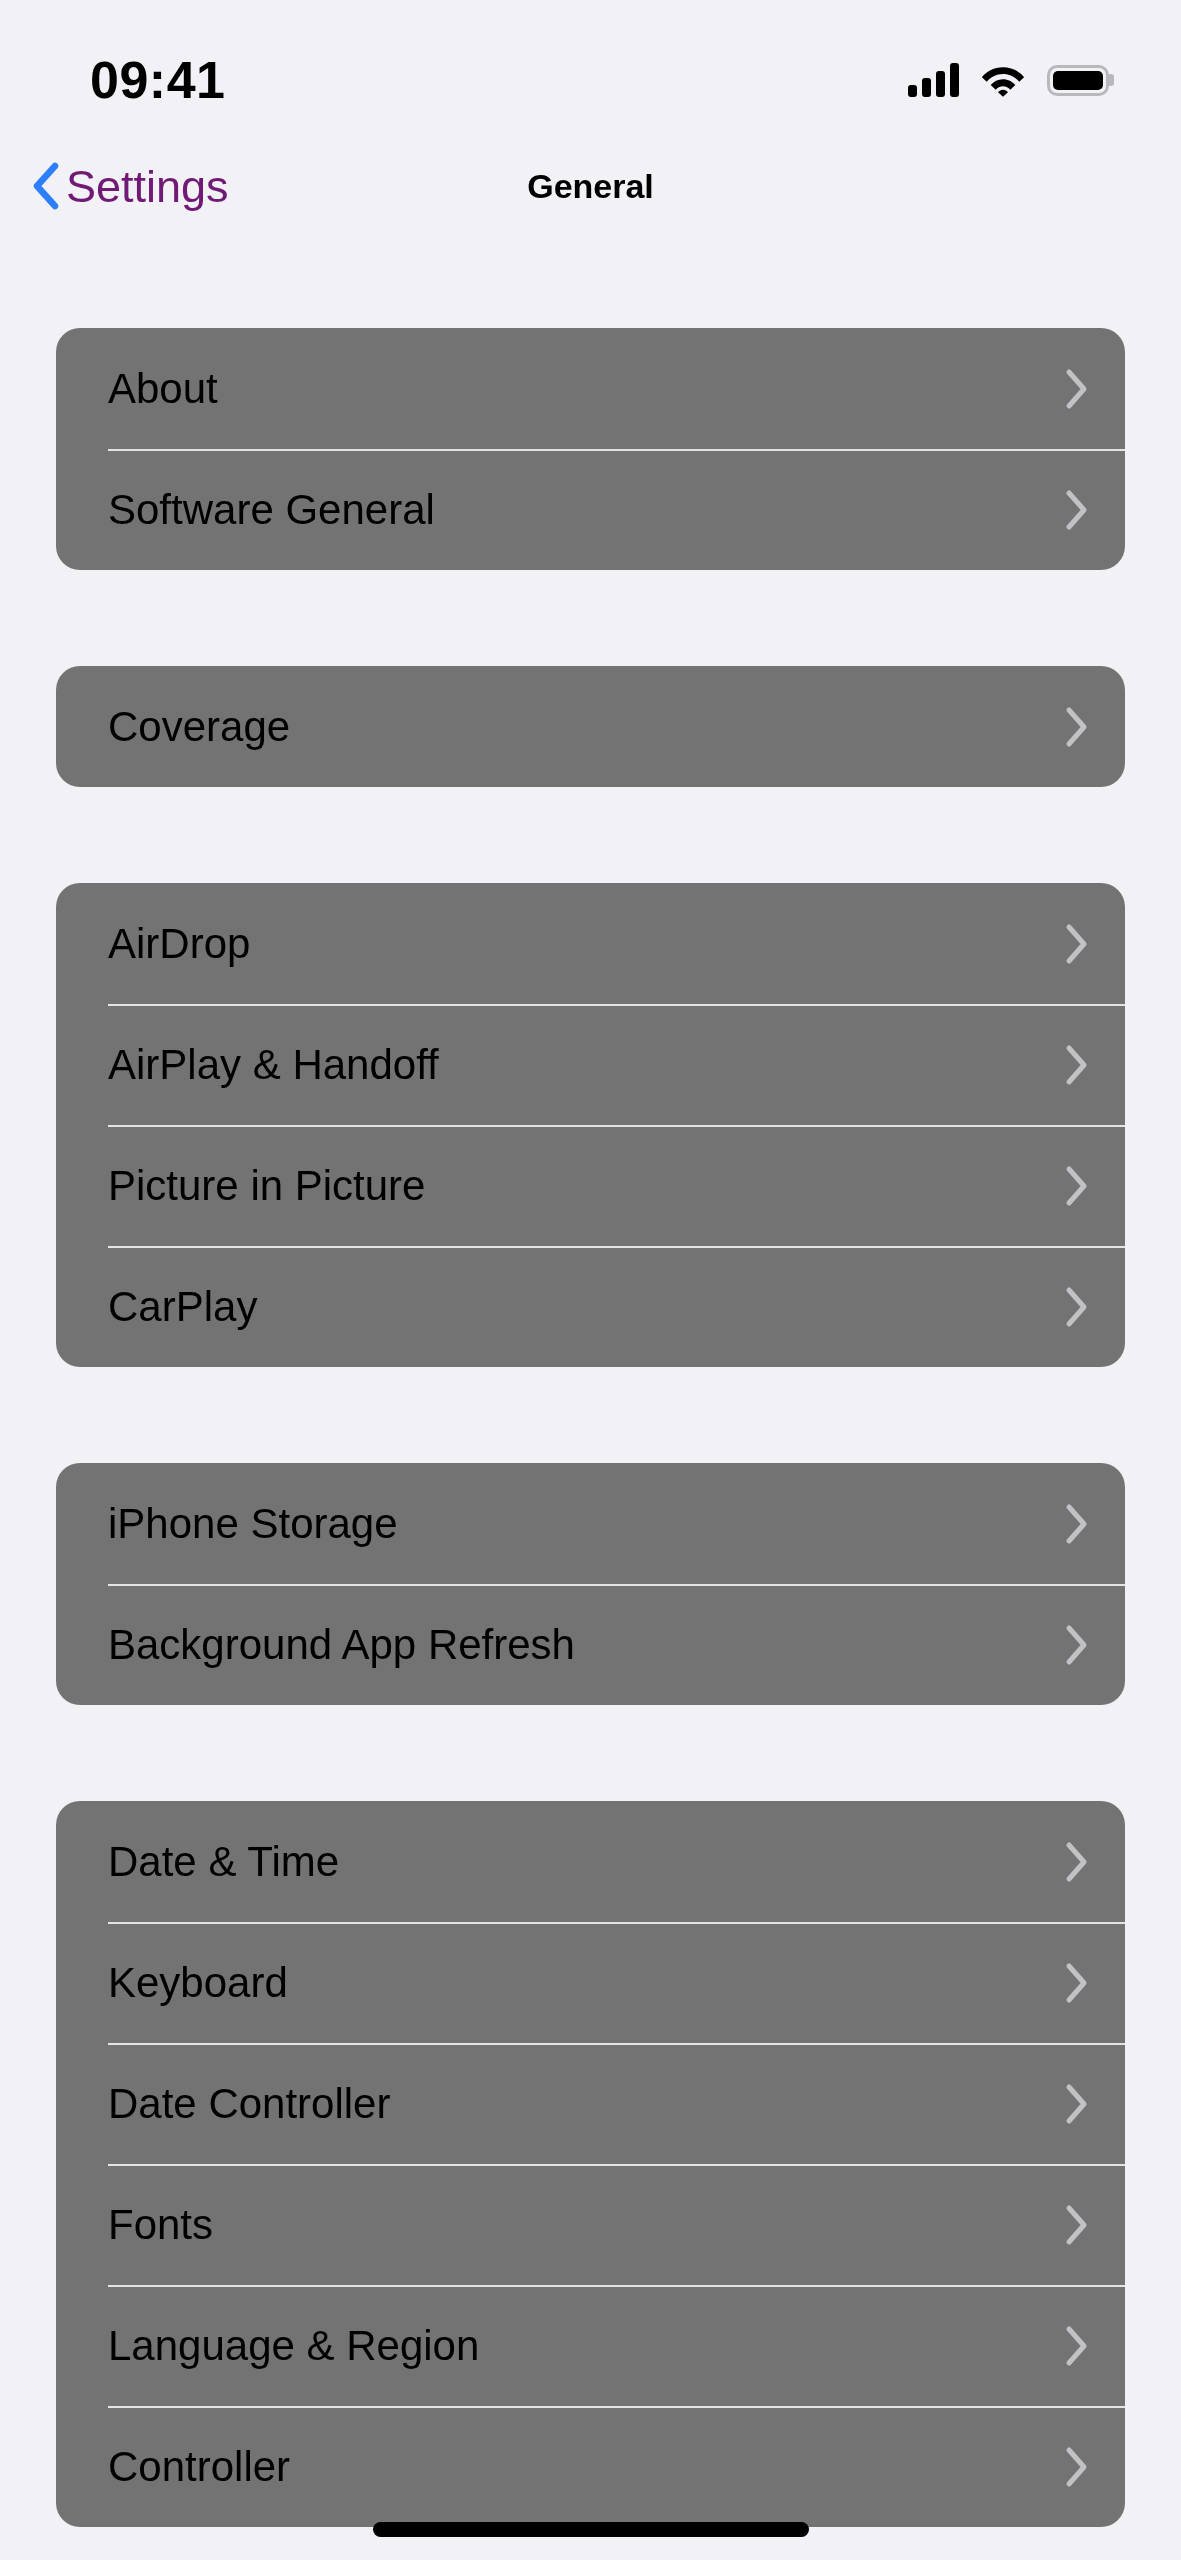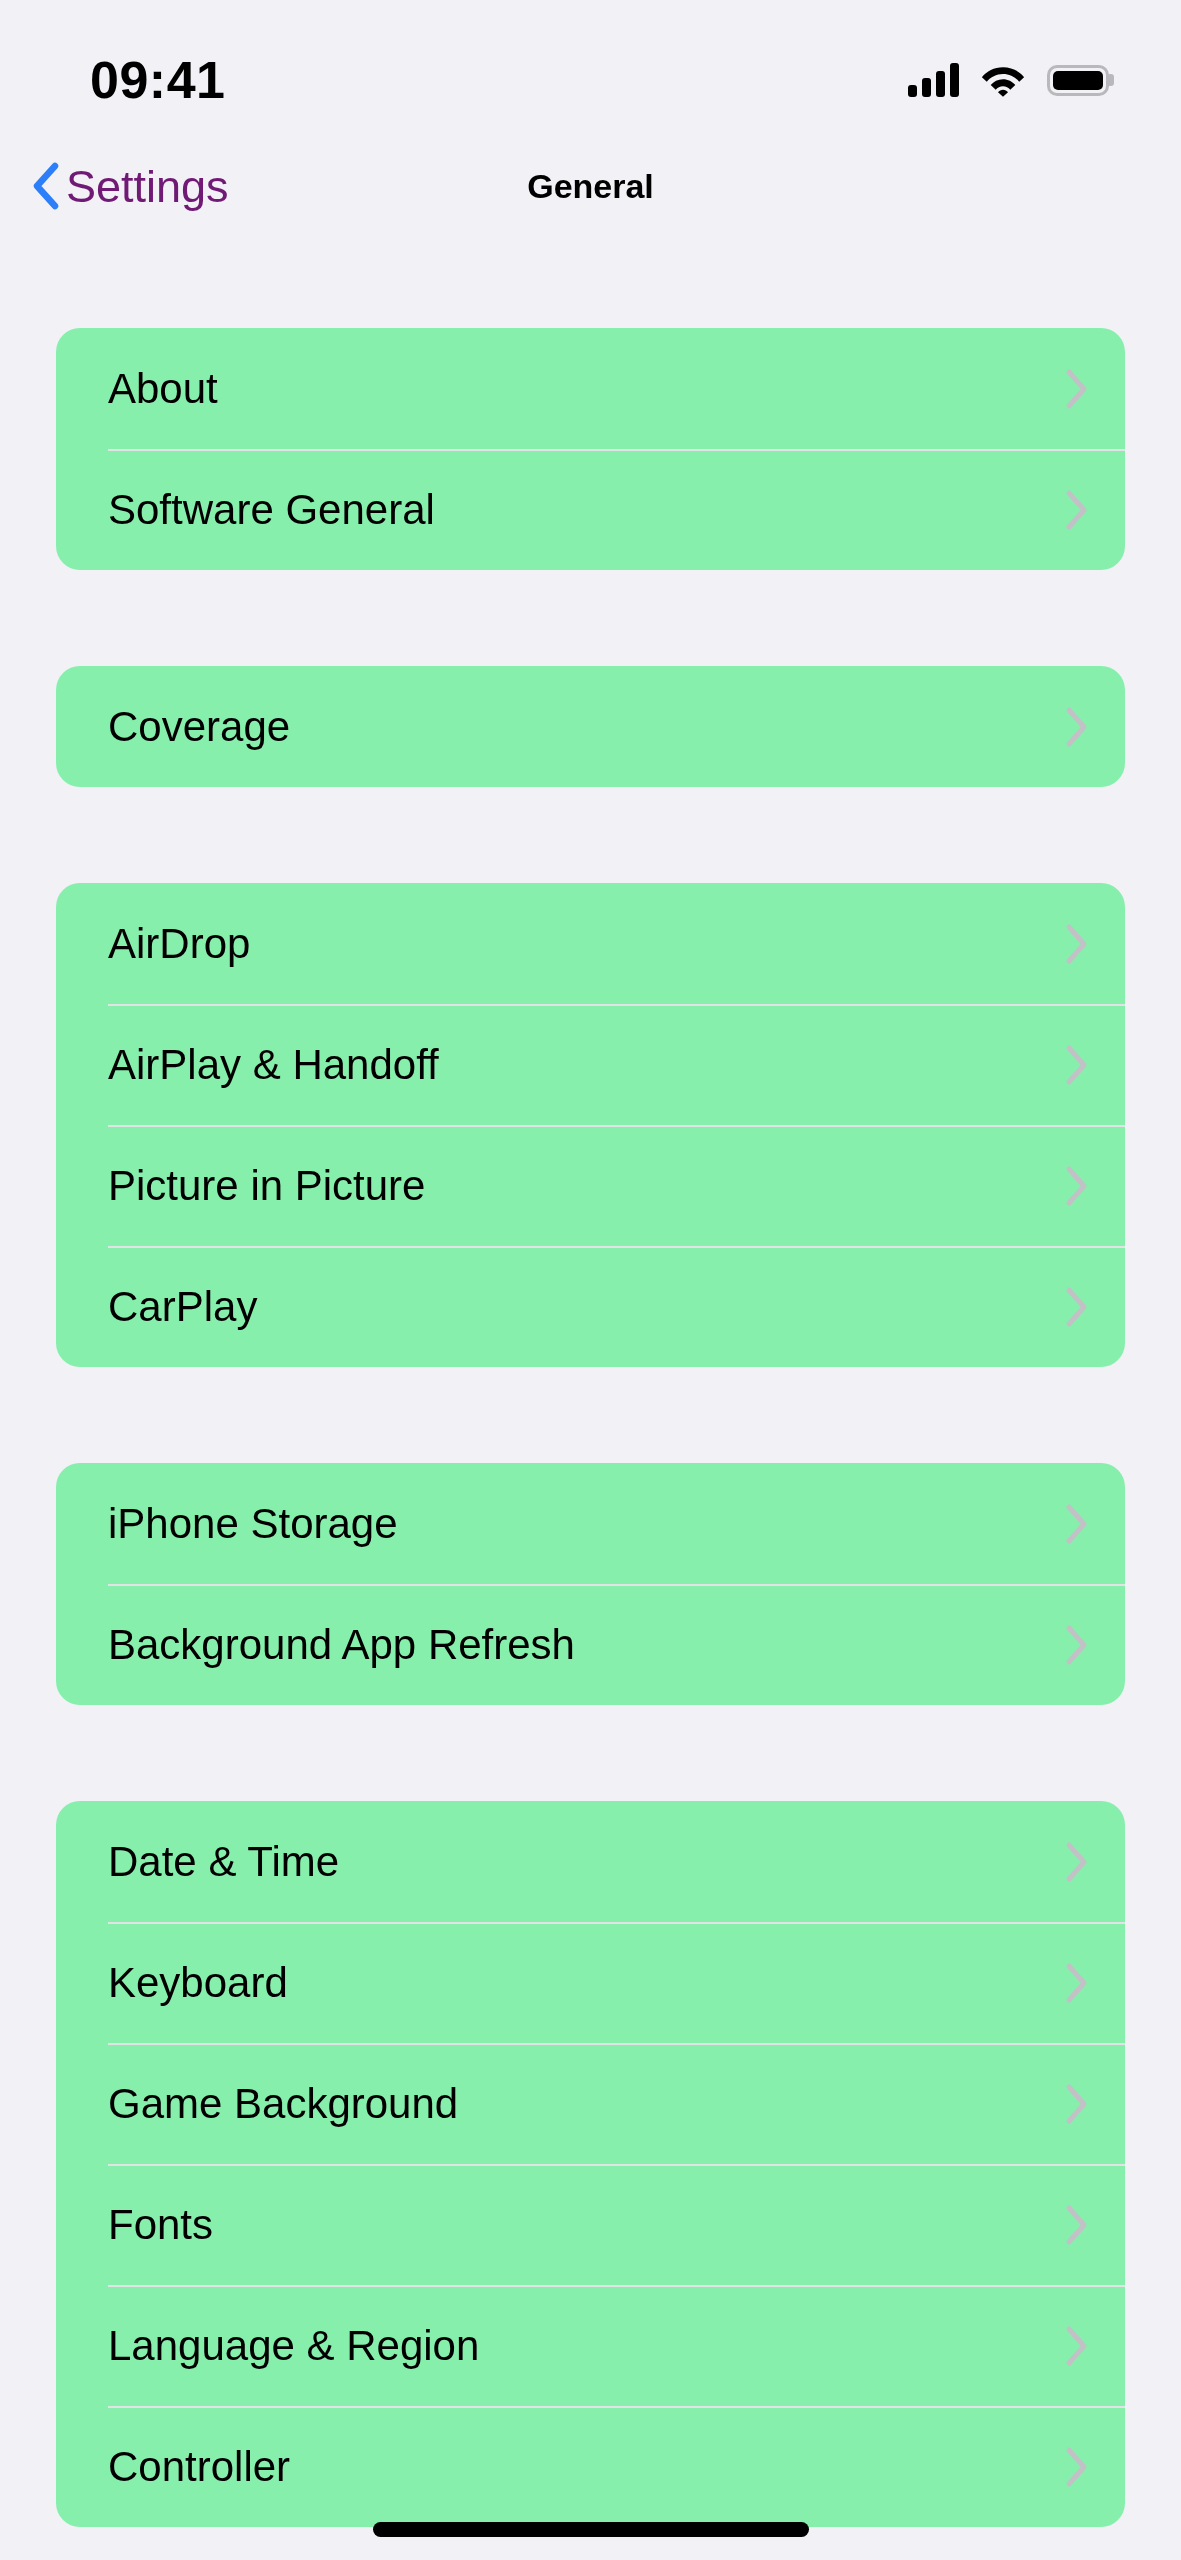--- a/index.html
+++ b/index.html
@@ -104,21 +104,21 @@
     font-weight:bold;
     color:#000;
     line-height:1;
   }
 
   
   .scroll-area {
     padding:0 56px;
   }
   .group {
-    background:#86efac;
+    background:#737373;
     border-radius:24px;
     overflow:hidden;
   }
   .gap-sm { height:96px; }
   .gap-top { height:86px; }
 
   .row {
     position:relative;
     display:flex;
     align-items:center;
@@ -283,21 +283,21 @@
           <path d="M4 4 L19 21 L4 38" fill="none" stroke="#C2C2C6" stroke-width="5" stroke-linecap="round" stroke-linejoin="round"></path>
         </svg>
       </div>
       <div class="row">
         <span class="row-label">Keyboard</span>
         <svg class="chev-row" viewBox="0 0 24 42">
           <path d="M4 4 L19 21 L4 38" fill="none" stroke="#C2C2C6" stroke-width="5" stroke-linecap="round" stroke-linejoin="round"></path>
         </svg>
       </div>
       <div class="row">
-        <span class="row-label">Game Background</span>
+        <span class="row-label">Date Controller</span>
         <svg class="chev-row" viewBox="0 0 24 42">
           <path d="M4 4 L19 21 L4 38" fill="none" stroke="#C2C2C6" stroke-width="5" stroke-linecap="round" stroke-linejoin="round"></path>
         </svg>
       </div>
       <div class="row">
         <span class="row-label">Fonts</span>
         <svg class="chev-row" viewBox="0 0 24 42">
           <path d="M4 4 L19 21 L4 38" fill="none" stroke="#C2C2C6" stroke-width="5" stroke-linecap="round" stroke-linejoin="round"></path>
         </svg>
       </div>

